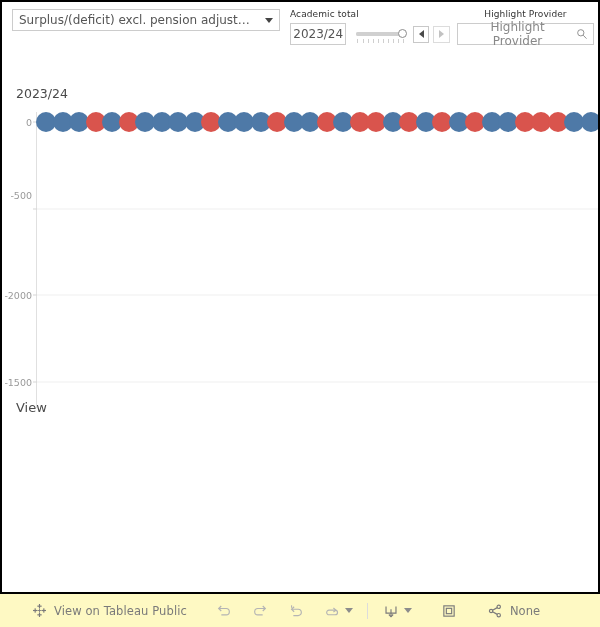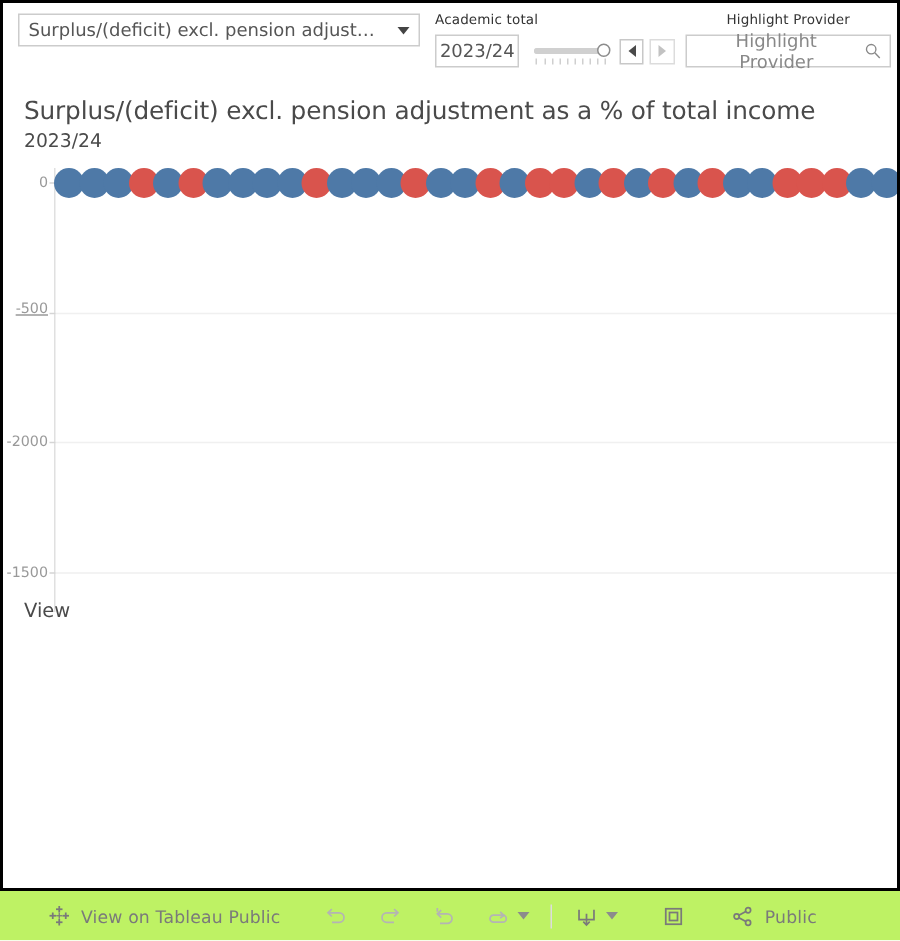--- a/index.html
+++ b/index.html
@@ -304,21 +304,21 @@
     left: 14px;
     top: 344px;
     font-size: 13px;
     color: #4a4a4a;
   }
 
   
   .toolbar {
     position: relative;
     height: 33px;
-    background: #bef264;
+    background: #fef9c3;
     display: flex;
     align-items: center;
     padding: 0 12px;
     box-sizing: border-box;
   }
   .tb-item {
     display: flex;
     align-items: center;
     height: 24px;
     color: #7a7a7a;
@@ -409,33 +409,32 @@
             <line x1="9.6" y1="9.6" x2="14" y2="14.2"></line>
           </svg>
         </span>
       </div>
     </div>
 
   </div>
 
   <div class="viz">
 
-    <div class="viz-title">Surplus/(deficit) excl. pension adjustment as a % of total income</div>
     <div class="viz-subtitle">2023/24</div>
 
     <div class="plot">
       <div class="axis-line"></div>
       <div id="y-axis">
           <div class="gridline" style="top: 10.386px; background: transparent;"></div>
           <div class="zero-dots" style="top: 10.386px;"></div>
           <div class="ytick-mark" style="top: 10.386px;"></div>
           <div class="ytick" style="top: 10.386px;">0</div>
           <div class="gridline" style="top: 96.9357px;"></div>
           <div class="ytick-mark" style="top: 96.9357px;"></div>
-          <div class="ytick" style="top: 94px; text-decoration: underline;">-500</div>
+          <div class="ytick" style="top: 83px;">-500</div>
           <div class="gridline" style="top: 183.485px;"></div>
           <div class="ytick-mark" style="top: 183.485px;"></div>
           <div class="ytick" style="top: 183.485px;">-2000</div>
           <div class="gridline" style="top: 270.035px;"></div>
           <div class="ytick-mark" style="top: 270.035px;"></div>
           <div class="ytick" style="top: 270.035px; text-align: right;">-1500</div>
         </div>
       <div class="dots-layer" id="dots-layer">
           <div class="dot" style="left: 9.25px; top: 10.0398px; background: rgb(78, 121, 167);"></div>
           <div class="dot" style="left: 25.75px; top: 10.2129px; background: rgb(78, 121, 167);"></div>
@@ -574,19 +573,19 @@
     <div class="tb-item">
       <span class="tb-icon dark">
         <svg viewBox="0 0 18 18" width="16" height="16" fill="none" stroke="currentColor" stroke-width="1.3">
           <circle cx="13.2" cy="4.3" r="1.9"></circle>
           <circle cx="4.6" cy="9.0" r="1.9"></circle>
           <circle cx="13.2" cy="13.7" r="1.9"></circle>
           <line x1="6.3" y1="8.1" x2="11.5" y2="5.2"></line>
           <line x1="6.3" y1="9.9" x2="11.5" y2="12.8"></line>
         </svg>
       </span>
-      <span class="tb-label">Public</span>
+      <span class="tb-label">None</span>
     </div>
 
     <div class="spacer"></div>
   </div>
 
 </div>
 
 </body></html>

